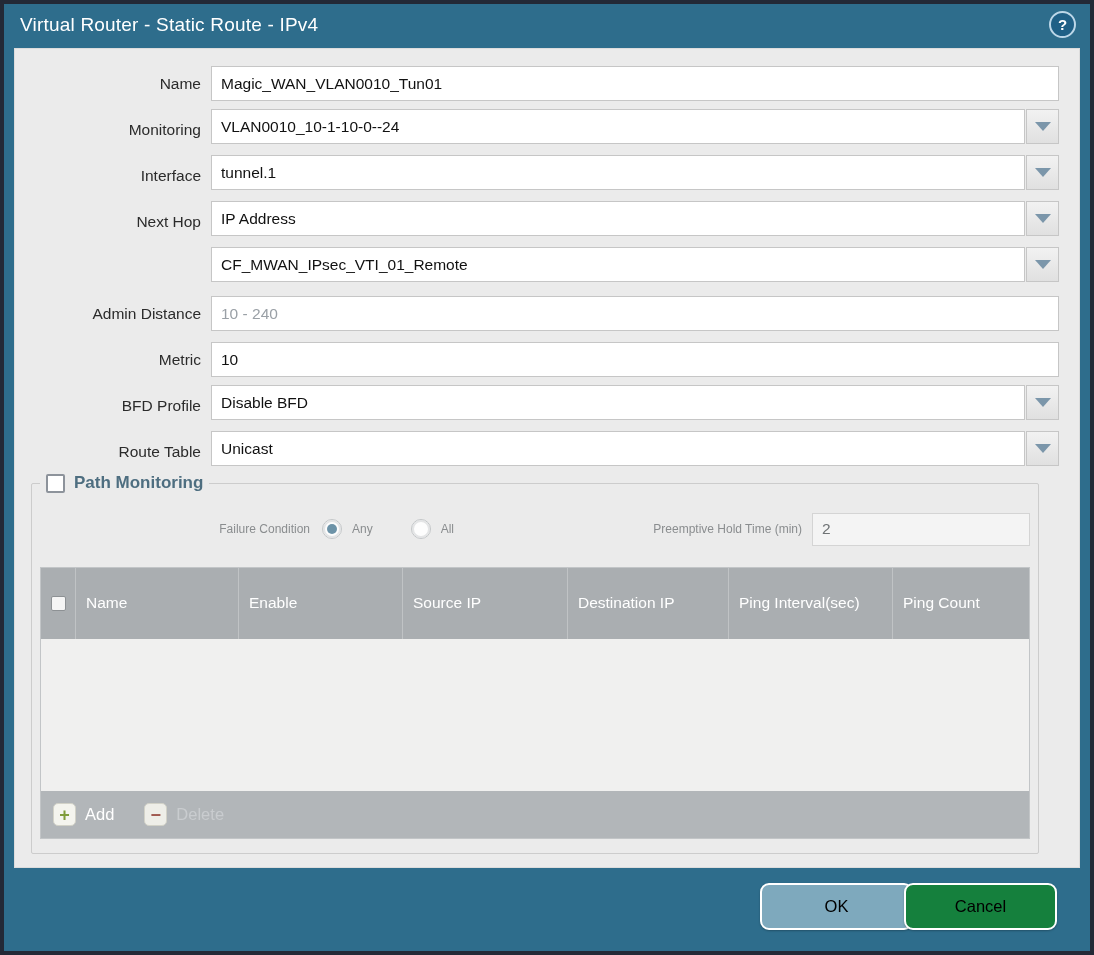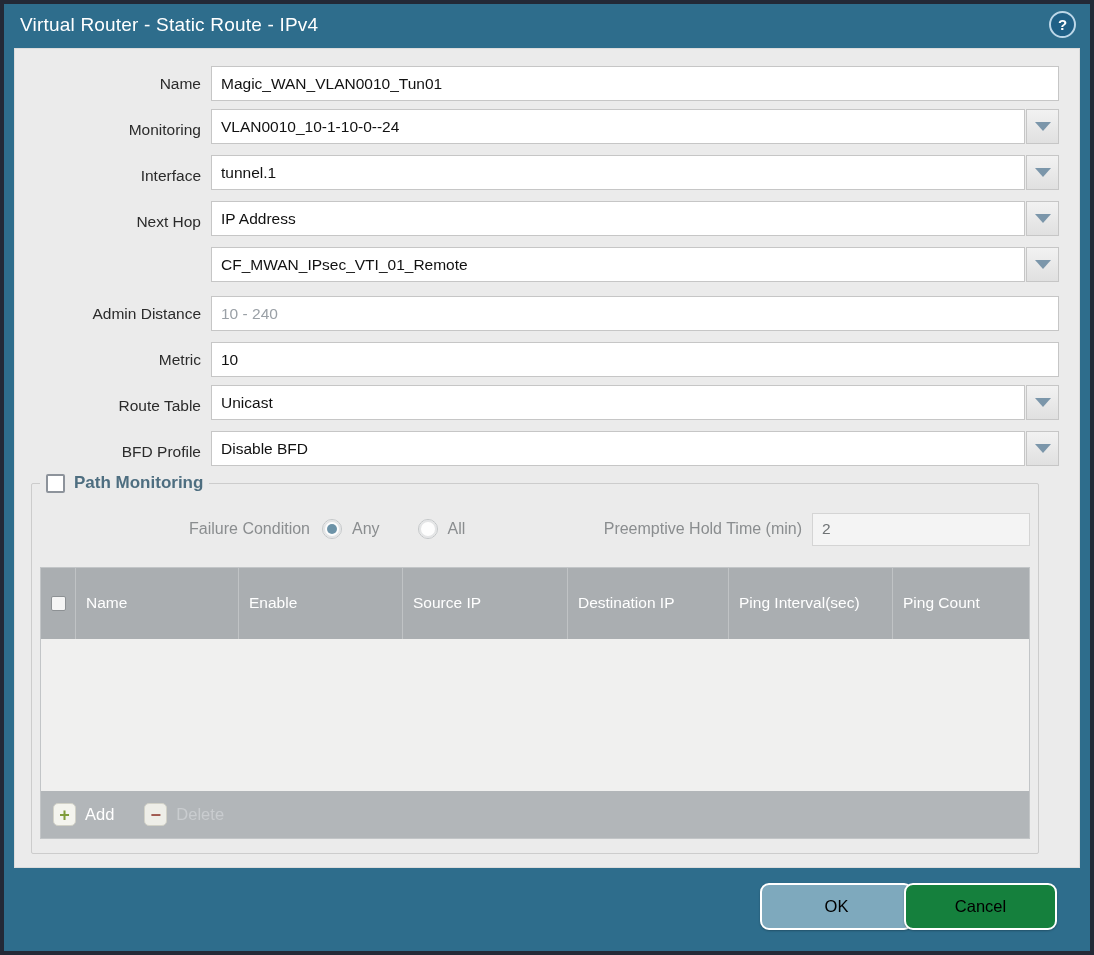--- a/index.html
+++ b/index.html
@@ -84,21 +84,21 @@
     background: #ebebeb; width:max-content;
   }
   .pm-checkbox {
     width: 19px; height: 19px;
     background:#ffffff; border: 2px solid #8d939b; border-radius:2px;
     cursor:pointer;
   }
   .pm-legend .pm-title { font-size: 17px; font-weight: bold; color: #4e6e80; }
 
   .pm-condrow { display:flex; align-items:center; margin: 18px 0 0 0; height:36px; }
-  .pm-condrow .dim-label { color:#8a8d8f; font-size:16px; }
+  .pm-condrow .dim-label { color:#8a8d8f; font-size:12px; }
   .fc-label { width: 282px; text-align: right; padding-right: 12px; }
   .radio-opt { display:flex; align-items:center; gap:10px; margin-right:38px; }
   .radio {
     width: 20px; height: 20px; border-radius: 50%;
     background:#fdfdfd; border: 1px solid #c3c6c8;
     box-shadow: 0 0 0 2px #e4e5e6 inset;
     position: relative;
   }
   .radio.selected::after {
     content:""; position:absolute; left:4px; top:4px;
@@ -229,33 +229,33 @@
       <span class="flabel">Admin Distance</span>
       <input type="text" placeholder="10 - 240" style="">
     </div>
 
     <div class="frow">
       <span class="flabel">Metric</span>
       <input type="text" value="10" style="">
     </div>
 
     <div class="frow">
+      <span class="flabel">BFD Profile</span>
+      <div class="combo">
+        <input type="text" value="Disable BFD" style="">
+        <div class="dd-btn">
+          <span class="tri-down"></span>
+        </div>
+      </div>
+    </div>
+
+    <div class="frow">
       <span class="flabel">Route Table</span>
       <div class="combo">
         <input type="text" value="Unicast" style="">
-        <div class="dd-btn">
-          <span class="tri-down"></span>
-        </div>
-      </div>
-    </div>
-
-    <div class="frow">
-      <span class="flabel">BFD Profile</span>
-      <div class="combo">
-        <input type="text" value="Disable BFD" style="">
         <div class="dd-btn">
           <span class="tri-down"></span>
         </div>
       </div>
     </div>
 
     <div class="pm-fieldset">
       <div class="pm-legend">
         <span class="pm-checkbox"></span>
         <span class="pm-title">Path Monitoring</span>

